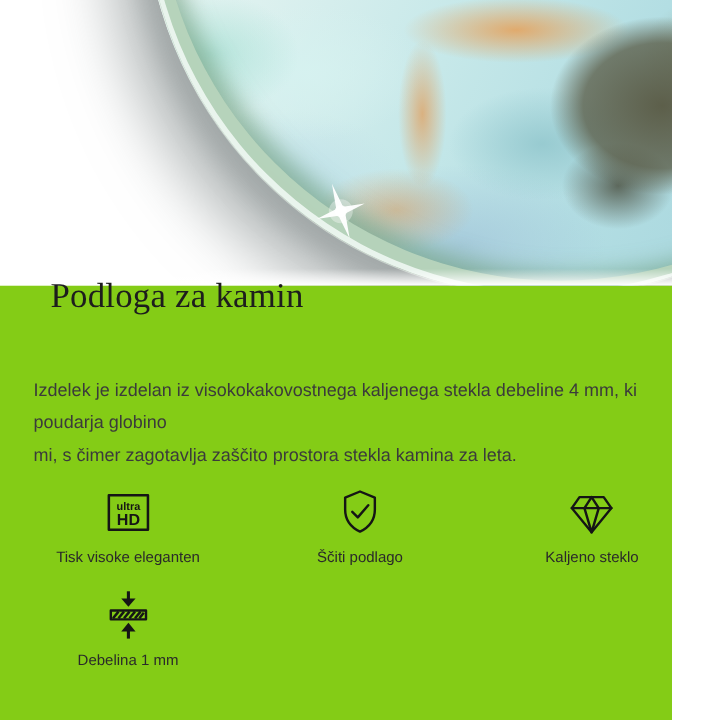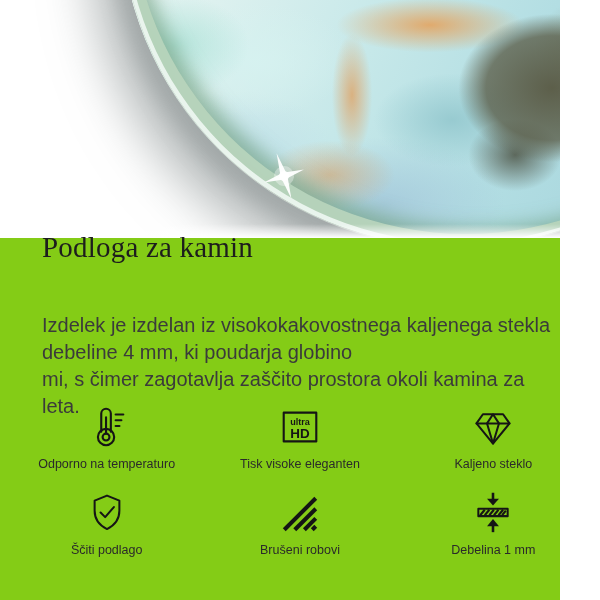--- a/index.html
+++ b/index.html
@@ -32,21 +32,21 @@
     box-shadow: inset 3px -4px 0 0 rgba(236,246,239,.95),
                 inset 10px -13px 0 0 rgba(183,212,188,.95),
                 inset 22px -28px 18px -9px rgba(104,152,116,.6);}
   .hero::after{content:"";position:absolute;left:0;bottom:0;width:600px;height:14px;
     background:linear-gradient(rgba(255,255,255,0),#fff);}
   .sparkle{position:absolute;left:258px;top:150px;width:52px;height:52px;pointer-events:none;}
 
   
   .title{position:absolute;left:42px;top:229px;font-family:"Liberation Serif","DejaVu Serif",serif;
          font-size:29px;line-height:37px;font-weight:400;color:#1d1d1d;letter-spacing:.2px;}
-  .desc{position:absolute;left:42px;top:312px;font-size:20px;line-height:27px;color:#3b3b3b;}
+  .desc{position:absolute;left:28px;top:312px;font-size:15px;line-height:27px;color:#3b3b3b;}
   .desc span{display:block;}
 
   
   .features{position:absolute;left:10px;top:400px;width:580px;display:grid;
             grid-template-columns:repeat(3,1fr);row-gap:10px;}
   .feature{display:flex;flex-direction:column;align-items:center;height:76px;}
   .icon-box{height:50px;display:flex;align-items:flex-end;justify-content:center;}
   .feature-label{margin-top:7px;font-size:12.5px;color:#2a2a2a;white-space:nowrap;}
   .ic{stroke:#151515;fill:none;stroke-width:2.2;stroke-linecap:round;stroke-linejoin:round;}
   .ic-fill{fill:#151515;stroke:none;}
@@ -72,85 +72,58 @@
       </g>
     </svg>
   </div>
 
   <h1 class="title" style="margin:0;font-weight:400">
     <div>Podloga za kamin</div>
   </h1>
 
   <p class="desc" style="margin:0">
     <span>Izdelek je izdelan iz visokokakovostnega kaljenega stekla debeline 4 mm, ki poudarja globino</span>
-    <span>mi, s čimer zagotavlja zaščito prostora okoli kamina za leta.</span>
+    <span>mi, s čimer zagotavlja zaščito prostora stekla kamina za leta.</span>
   </p>
 
   <div class="features">
 
-    <div class="feature">
-      <div class="icon-box">
-        <svg width="46" height="46" viewBox="0 0 48 48">
-          <path class="ic" d="M18,29 V10 a5,5 0 0 1 10,0 V29"></path>
-          <circle class="ic" cx="23" cy="34.5" r="8.5"></circle>
-          <circle class="ic" cx="23" cy="34.5" r="3.6"></circle>
-          <line class="ic" x1="23" y1="14" x2="23" y2="30.5"></line>
-          <line class="ic" x1="33" y1="11" x2="41" y2="11"></line>
-          <line class="ic" x1="33" y1="17" x2="39" y2="17"></line>
-          <line class="ic" x1="33" y1="23" x2="37" y2="23"></line>
-        </svg>
-      </div>
-      <div class="feature-label">Odporno na temperaturo</div>
-    </div>
 
     <div class="feature">
       <div class="icon-box">
         <svg width="46" height="46" viewBox="0 0 48 48">
           <rect class="ic" x="7" y="9" width="34" height="30" stroke-width="2.5"></rect>
           <text class="uhd-top" x="24" y="21.5" text-anchor="middle">ultra</text>
           <text class="uhd-bot" x="24" y="35" text-anchor="middle">HD</text>
         </svg>
       </div>
       <div class="feature-label">Tisk visoke eleganten</div>
     </div>
 
     <div class="feature">
       <div class="icon-box">
-        <svg width="48" height="44" viewBox="0 0 48 48">
-          <path class="ic" d="M13,9 H35 L42,19 L24,41 L6,19 Z"></path>
-          <line class="ic" x1="6" y1="19" x2="42" y2="19"></line>
-          <path class="ic" d="M24,9 L17.5,19 L24,41 L30.5,19 Z"></path>
-        </svg>
-      </div>
-      <div class="feature-label">Kaljeno steklo</div>
-    </div>
-
-    <div class="feature">
-      <div class="icon-box">
         <svg width="44" height="46" viewBox="0 0 48 48">
           <path class="ic" stroke-width="2.4" d="M24,5 L37.5,10.5 V21.5 C37.5,31.5 31.5,37.8 24,41.5 C16.5,37.8 10.5,31.5 10.5,21.5 V10.5 Z"></path>
           <path class="ic" stroke-width="2.6" d="M17,23.5 L22,28.5 L31.5,17.5"></path>
         </svg>
       </div>
       <div class="feature-label">Ščiti podlago</div>
     </div>
 
     <div class="feature">
       <div class="icon-box">
-        <svg width="42" height="44" viewBox="0 0 48 48">
-          <g stroke="#151515" stroke-width="4.6" stroke-linecap="butt">
-            <line x1="6" y1="42" x2="42" y2="6"></line>
-            <line x1="18" y1="42" x2="42" y2="18"></line>
-            <line x1="29" y1="42" x2="42" y2="29"></line>
-            <line x1="38" y1="42" x2="42" y2="38"></line>
-          </g>
+        <svg width="48" height="44" viewBox="0 0 48 48">
+          <path class="ic" d="M13,9 H35 L42,19 L24,41 L6,19 Z"></path>
+          <line class="ic" x1="6" y1="19" x2="42" y2="19"></line>
+          <path class="ic" d="M24,9 L17.5,19 L24,41 L30.5,19 Z"></path>
         </svg>
       </div>
-      <div class="feature-label">Brušeni robovi</div>
+      <div class="feature-label">Kaljeno steklo</div>
     </div>
+
 
     <div class="feature">
       <div class="icon-box">
         <svg width="44" height="48" viewBox="0 0 48 48">
           <rect class="ic" x="8" y="20.5" width="32" height="8"></rect>
           <g stroke="#151515" stroke-width="2.3">
             <line x1="10" y1="27.5" x2="15" y2="21.5"></line>
             <line x1="15" y1="27.5" x2="20" y2="21.5"></line>
             <line x1="20" y1="27.5" x2="25" y2="21.5"></line>
             <line x1="25" y1="27.5" x2="30" y2="21.5"></line>

